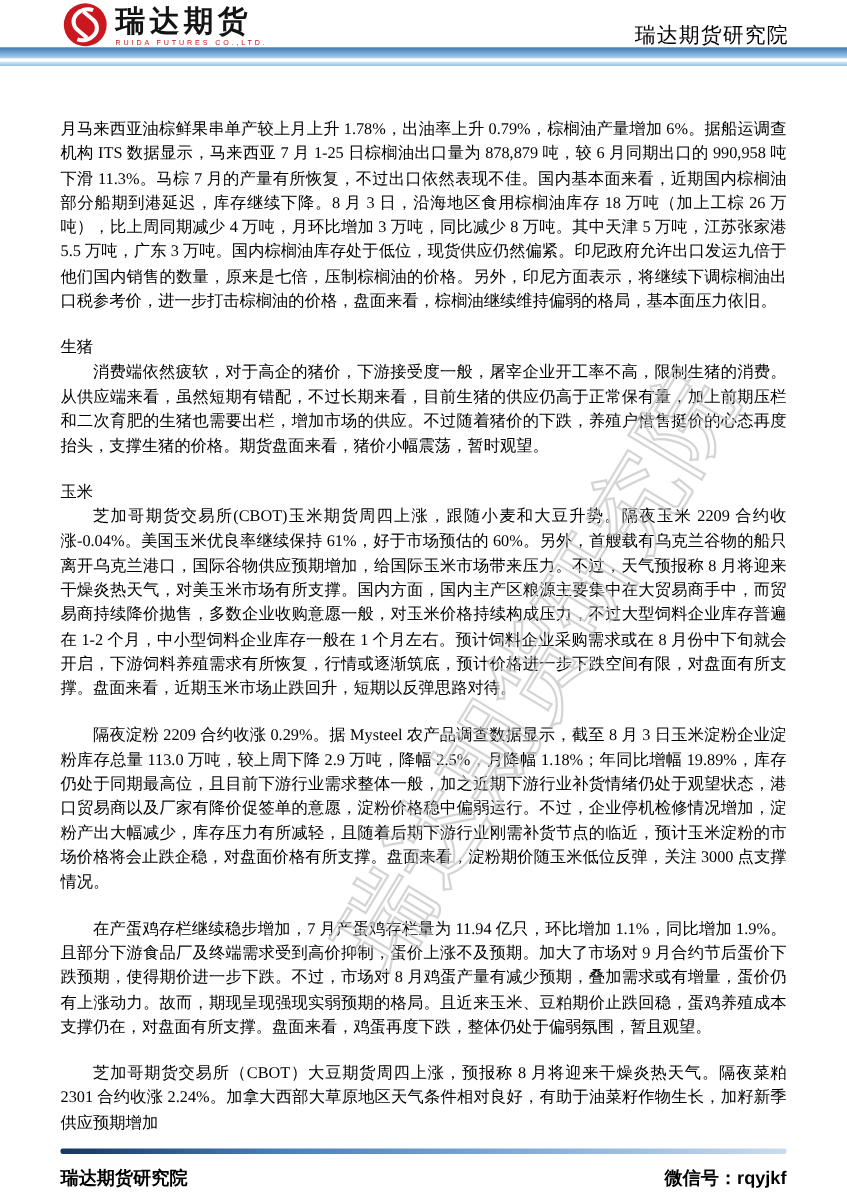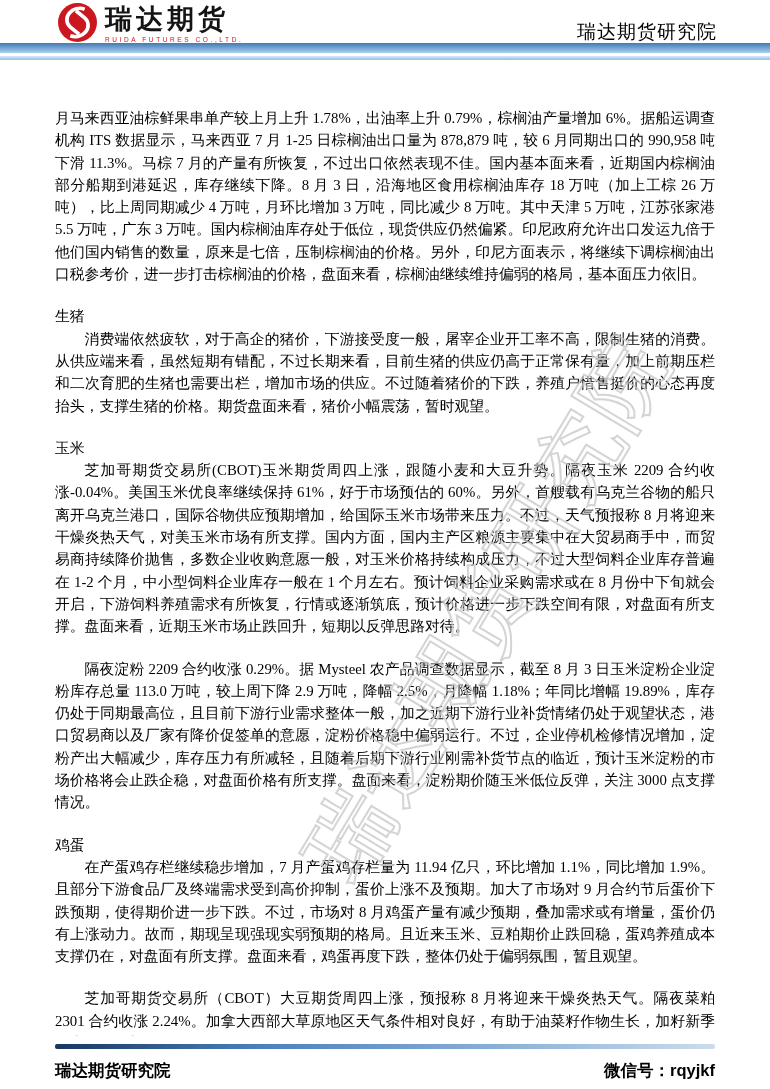--- a/index.html
+++ b/index.html
@@ -81,21 +81,20 @@
     <div class="sec">
       <h3>玉米</h3>
       <p class="indent">芝加哥期货交易所(CBOT)玉米期货周四上涨，跟随小麦和大豆升势。隔夜玉米 2209 合约收涨-0.04%。美国玉米优良率继续保持 61%，好于市场预估的 60%。另外，首艘载有乌克兰谷物的船只离开乌克兰港口，国际谷物供应预期增加，给国际玉米市场带来压力。不过，天气预报称 8 月将迎来干燥炎热天气，对美玉米市场有所支撑。国内方面，国内主产区粮源主要集中在大贸易商手中，而贸易商持续降价抛售，多数企业收购意愿一般，对玉米价格持续构成压力，不过大型饲料企业库存普遍在 1-2 个月，中小型饲料企业库存一般在 1 个月左右。预计饲料企业采购需求或在 8 月份中下旬就会开启，下游饲料养殖需求有所恢复，行情或逐渐筑底，预计价格进一步下跌空间有限，对盘面有所支撑。盘面来看，近期玉米市场止跌回升，短期以反弹思路对待。</p>
     </div>
 
     <div class="sec">
       <p class="indent">隔夜淀粉 2209 合约收涨 0.29%。据 Mysteel 农产品调查数据显示，截至 8 月 3 日玉米淀粉企业淀粉库存总量 113.0 万吨，较上周下降 2.9 万吨，降幅 2.5%，月降幅 1.18%；年同比增幅 19.89%，库存仍处于同期最高位，且目前下游行业需求整体一般，加之近期下游行业补货情绪仍处于观望状态，港口贸易商以及厂家有降价促签单的意愿，淀粉价格稳中偏弱运行。不过，企业停机检修情况增加，淀粉产出大幅减少，库存压力有所减轻，且随着后期下游行业刚需补货节点的临近，预计玉米淀粉的市场价格将会止跌企稳，对盘面价格有所支撑。盘面来看，淀粉期价随玉米低位反弹，关注 3000 点支撑情况。</p>
     </div>
 
     <div class="sec">
-      <h3>鸡蛋</h3>
       <p class="indent">在产蛋鸡存栏继续稳步增加，7 月产蛋鸡存栏量为 11.94 亿只，环比增加 1.1%，同比增加 1.9%。且部分下游食品厂及终端需求受到高价抑制，蛋价上涨不及预期。加大了市场对 9 月合约节后蛋价下跌预期，使得期价进一步下跌。不过，市场对 8 月鸡蛋产量有减少预期，叠加需求或有增量，蛋价仍有上涨动力。故而，期现呈现强现实弱预期的格局。且近来玉米、豆粕期价止跌回稳，蛋鸡养殖成本支撑仍在，对盘面有所支撑。盘面来看，鸡蛋再度下跌，整体仍处于偏弱氛围，暂且观望。</p>
     </div>
 
     <div class="sec">
       <p class="indent">芝加哥期货交易所（CBOT）大豆期货周四上涨，预报称 8 月将迎来干燥炎热天气。隔夜菜粕 2301 合约收涨 2.24%。加拿大西部大草原地区天气条件相对良好，有助于油菜籽作物生长，加籽新季供应预期增加</p>
     </div>
   </div>
 
   <div class="watermark">瑞达期货研究院</div>
 

